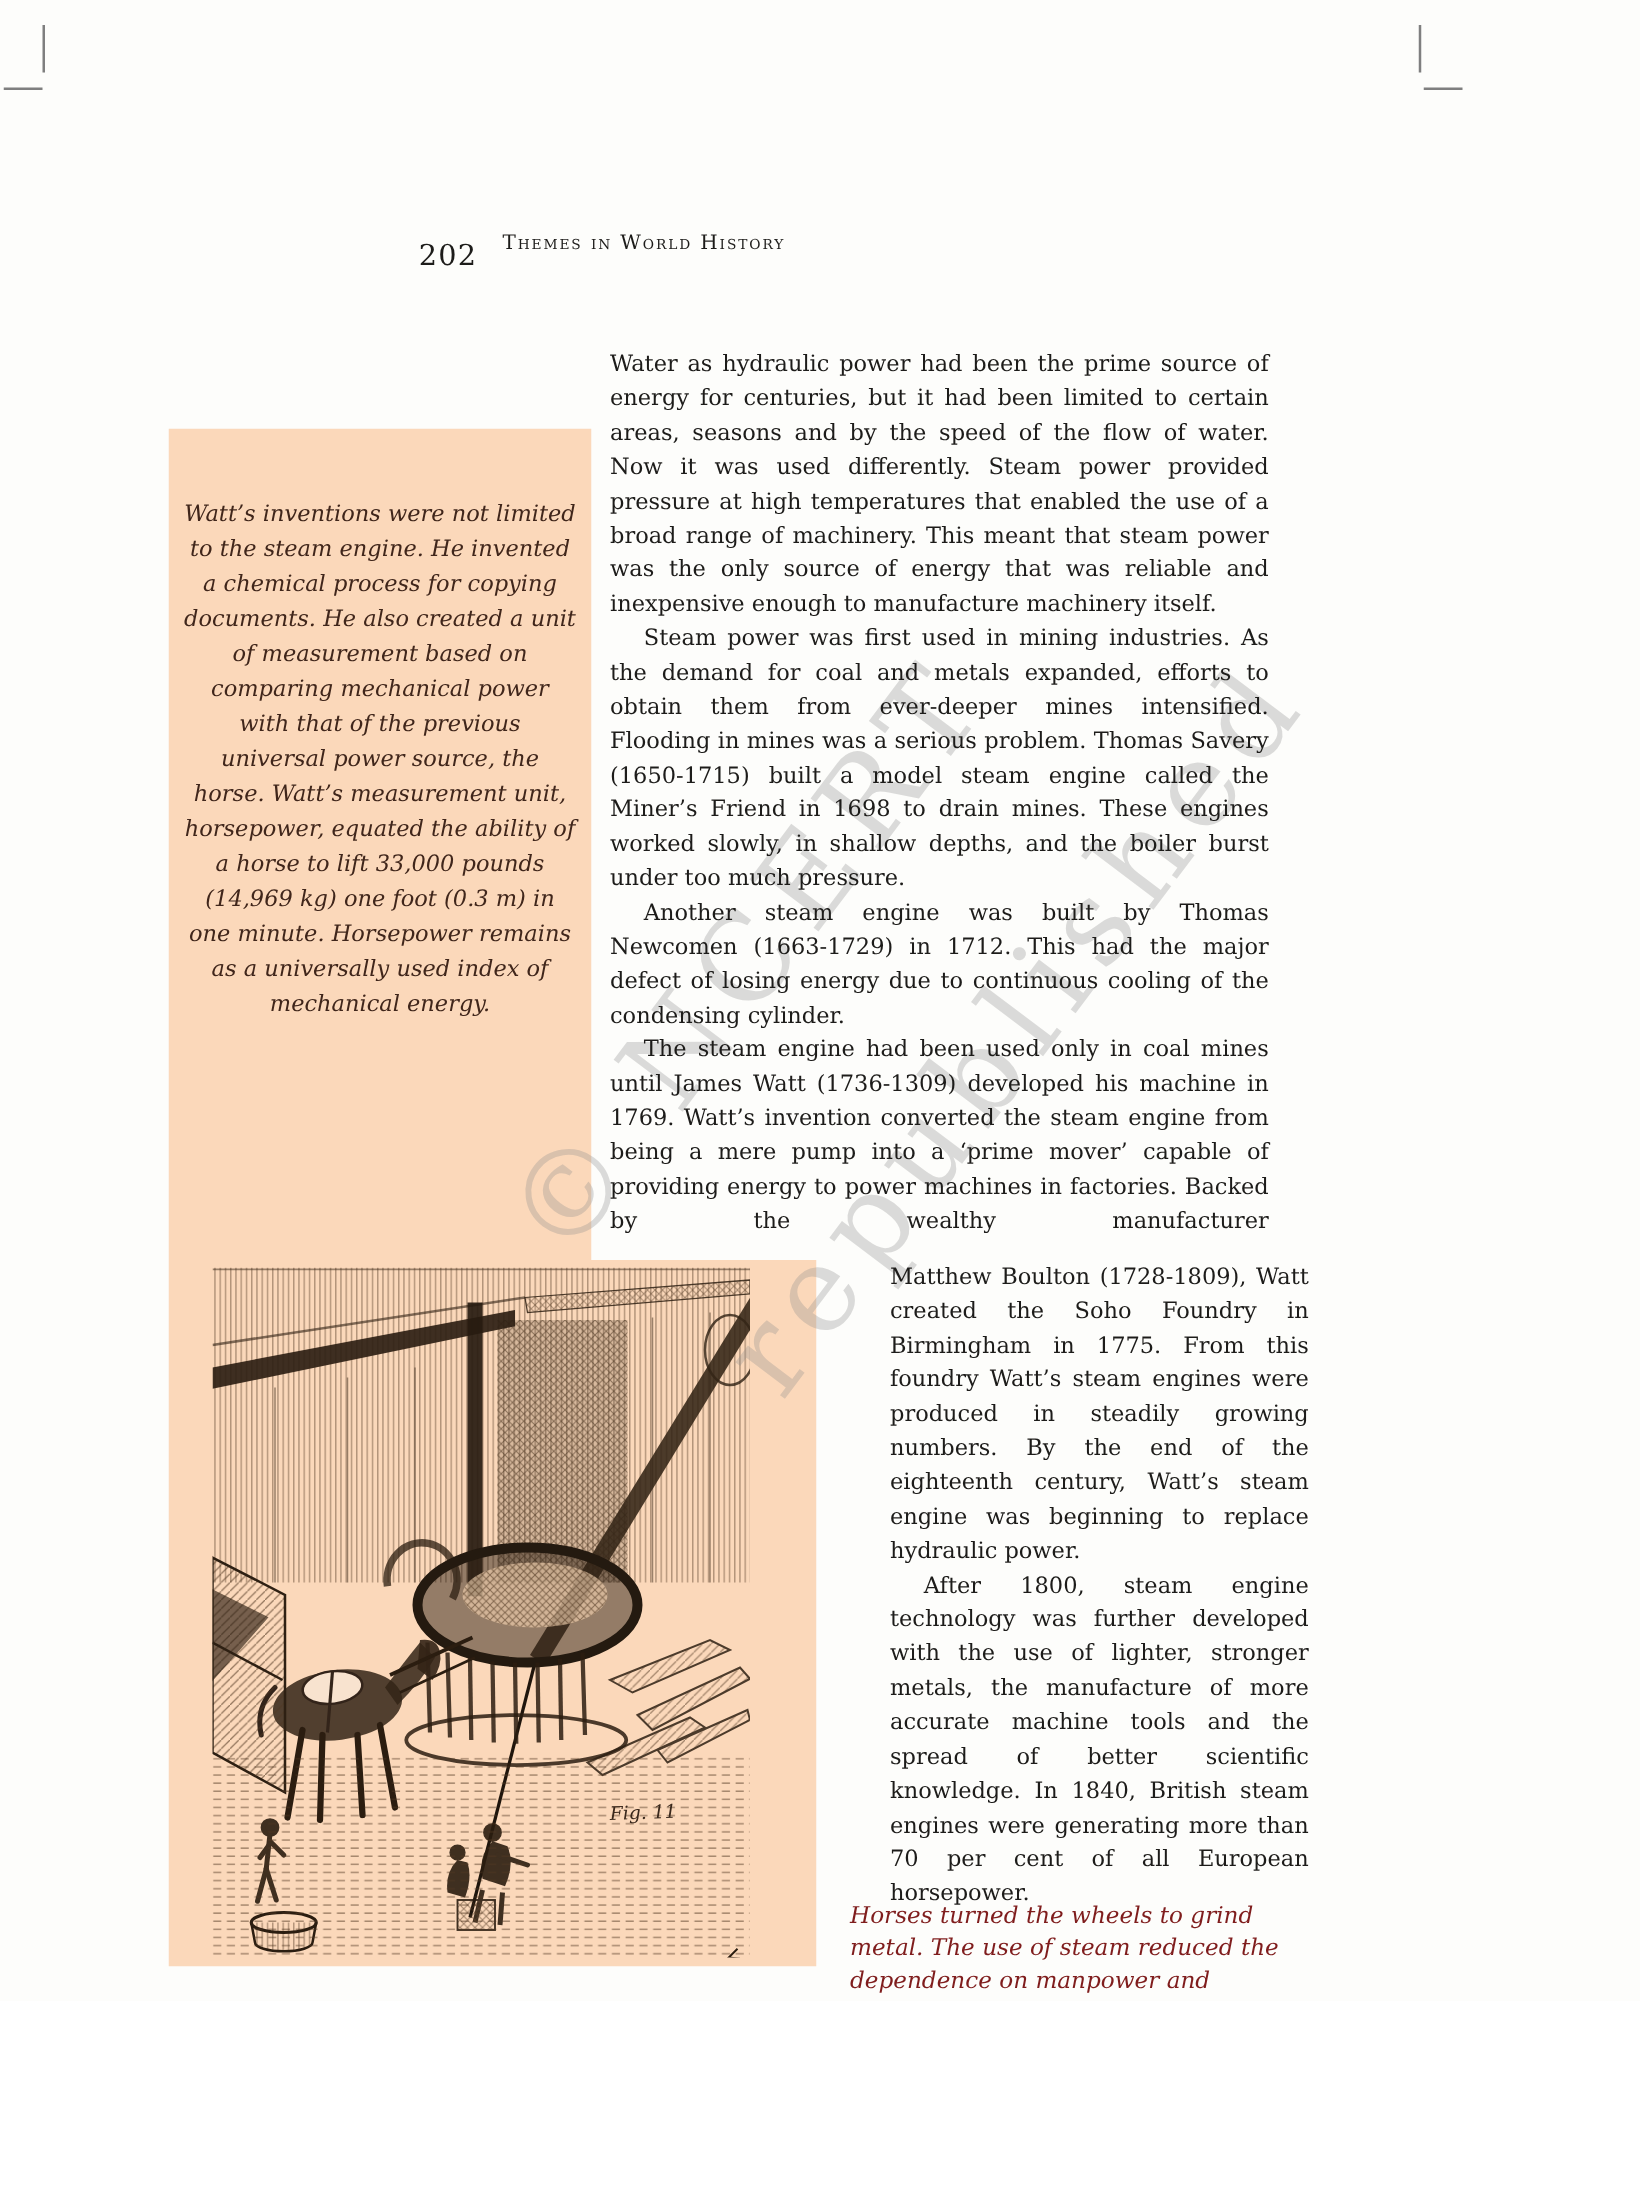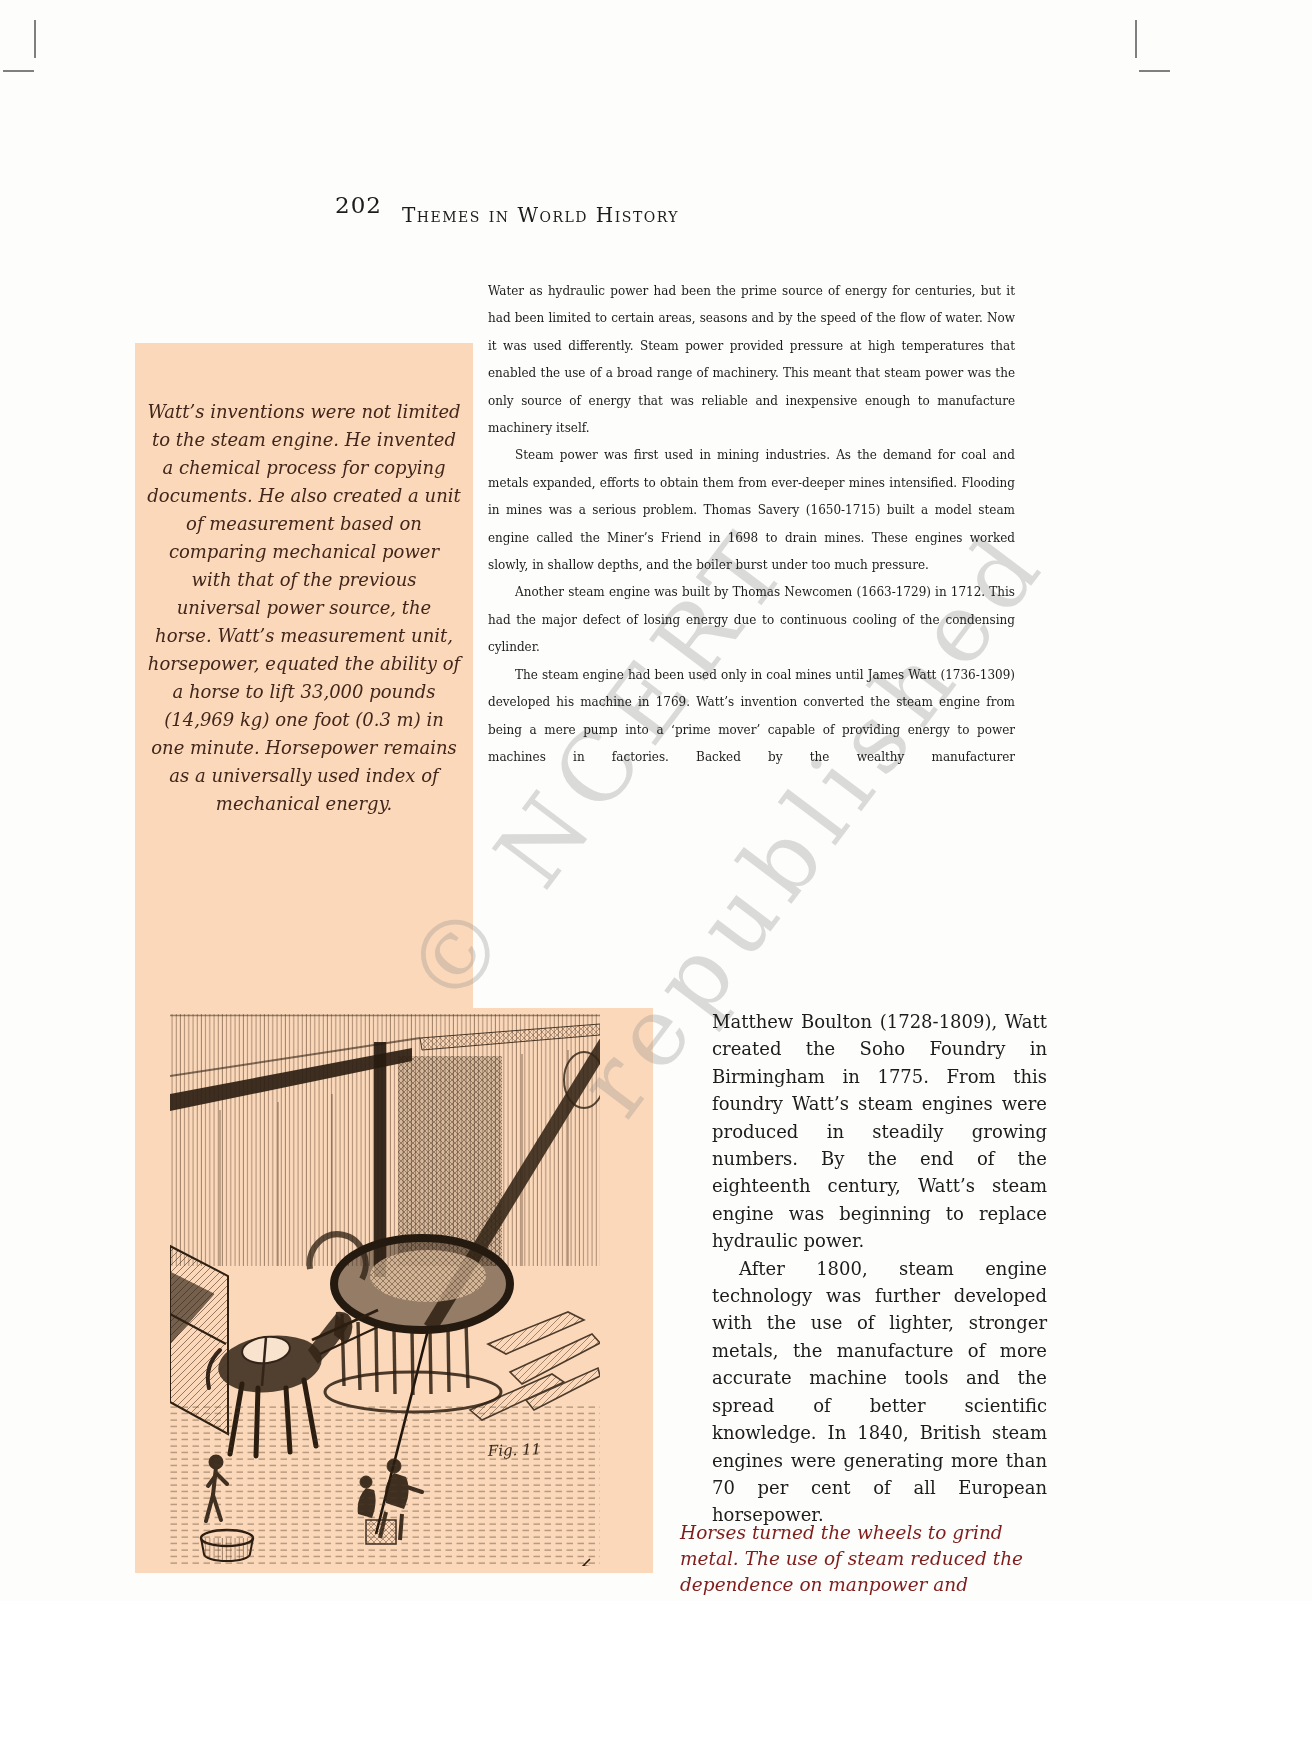--- a/index.html
+++ b/index.html
@@ -7,39 +7,39 @@
     position:relative; width:1312px; height:1601px;
     background:#fdfdfb; overflow:hidden;
     font-family:"DejaVu Serif", serif;
     color:var(--color-body_text, #1d1c1a);
   }
   
   .crop-v { position:absolute; width:2px; height:38px; background:#7f7f7f; }
   .crop-h { position:absolute; height:2px; width:31px; background:#7f7f7f; }
   
   .page-number { position:absolute; left:335px; top:192px; font-size:23px; letter-spacing:1px; }
-  .running-title { position:absolute; left:402px; top:203px; font-size:20px;
+  .running-title { position:absolute; left:402px; top:184px; font-size:16px;
     font-variant:small-caps; letter-spacing:1.5px; }
   
   .wm { position:absolute; white-space:nowrap; font-size:95px; letter-spacing:12px;
     color:var(--color-watermark, #8d8d8d); opacity:0.30;
     transform:rotate(-53deg); transform-origin:0 50%; z-index:5; pointer-events:none; }
   .wm1 { left:428px; top:938px; }
   .wm2 { left:600px; top:1048px; }
   
   .panel-side { position:absolute; left:135px; top:343px; width:338px; height:665px;
     background:var(--color-panel, #fbd8ba); z-index:1; }
   .panel-fig { position:absolute; left:135px; top:1008px; width:518px; height:565px;
     background:var(--color-panel, #fbd8ba); z-index:1; }
   .sidebar-note { position:absolute; left:147px; top:398px; width:314px; z-index:2;
     font-style:italic; font-size:18px; line-height:28px; text-align:center;
     color:var(--color-sidebar_text, #40261b); }
   
   .text-wide { position:absolute; left:488px; top:278px; width:527px; z-index:10;
-    font-size:12px; line-height:27.4px; text-align:justify; }
+    font-size:18px; line-height:27.4px; text-align:justify; }
   .text-narrow { position:absolute; left:680px; top:1008px; width:335px; z-index:10;
     font-size:18px; line-height:27.4px; text-align:justify;margin-left:32px; }
   .text-wide p, .text-narrow p { margin:0; }
   .text-wide p + p { text-indent:27px; }
   .text-narrow p + p { text-indent:27px; }
   .cont { text-align-last:justify; }
   
   .engraving { position:absolute; left:170px; top:1014px; width:430px; height:552px; z-index:2; }
   .fig-caption { position:absolute; left:680px; top:1520px; width:352px; z-index:10;
     font-style:italic; font-size:18.5px; line-height:26px; color:#7f1d1d; }

